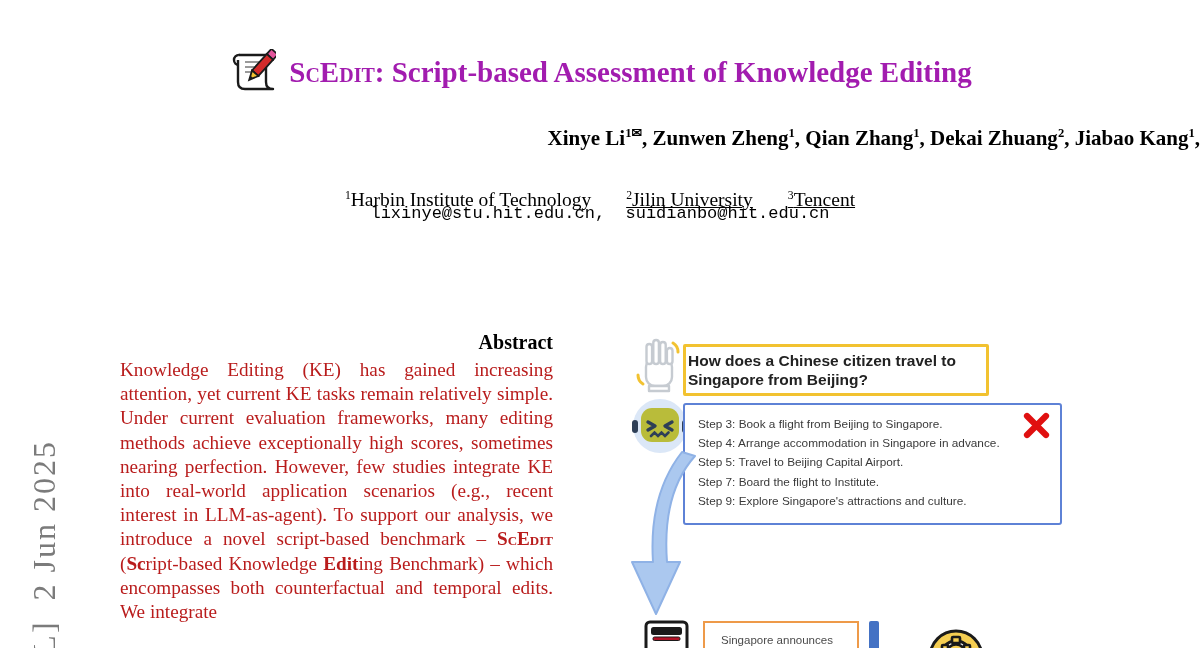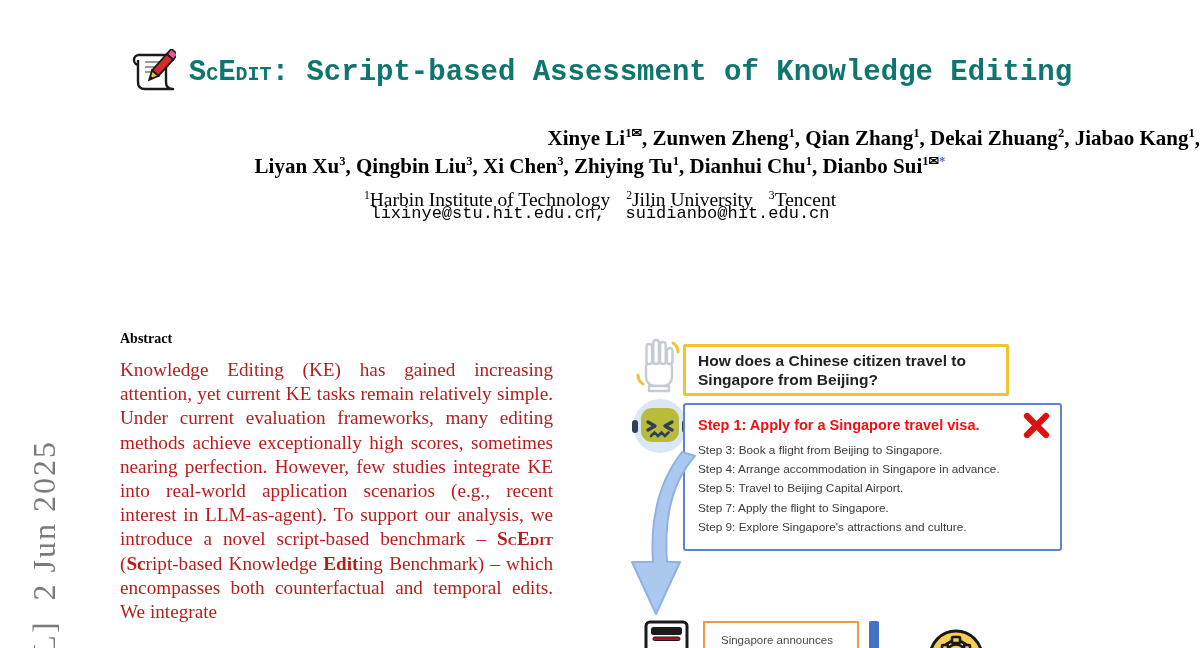--- a/index.html
+++ b/index.html
@@ -14,59 +14,59 @@
     transform:rotate(-90deg); transform-origin:0 0;
     white-space:pre; font-size:32px; letter-spacing:2px; color:#7b7b7b;
     font-family:"Liberation Serif", serif;
   }
 
   
   .title-row {
     position:absolute; top:46px; left:0; right:0; height:52px;
     display:flex; justify-content:center; align-items:center; gap:13px;
   }
-  .title-text { font-size:29px; font-weight:700; color:#0f766e;font-family:Liberation Mono, monospace; }
+  .title-text { font-size:29px; font-weight:700; color:#a21caf; }
   .sc { font-variant:small-caps; }
   .authors-line {
     position:absolute; left:0; right:0; text-align:center;
     font-size:21px; font-weight:700; color:#000;
   }
   #authors-line-1 { top:126px;text-align:right; }
   #authors-line-2 { top:154px; }
   .authors-line sup, .affils sup { font-size:60%; vertical-align:super; line-height:0; }
   .star { color:#4169e1; }
   .affils {
     position:absolute; top:189px; left:0; right:0; text-align:center;
     font-size:19.5px; color:#000;
   }
-  .affil + .affil { margin-left:16px; }
+  .affil + .affil { margin-left:35px;text-decoration:underline; }
   .emails {
     position:absolute; top:204px; left:0; right:0; text-align:center;
     font-family:Liberation Mono, monospace;
     font-size:17px; white-space:pre; color:#000;
   }
 
   
   .abstract-heading {
-    position:absolute; top:331px; left:120px; width:433px; text-align:left;
-    font-size:14px; font-weight:700; color:#000;
+    position:absolute; top:331px; left:120px; width:433px; text-align:right;
+    font-size:20px; font-weight:700; color:#000;
   }
   .abstract-body {
     position:absolute; top:358px; left:120px; width:433px;
     font-size:19.2px; line-height:24.2px; text-align:justify; color:#b91c1c;
   }
   .abstract-body .bold { font-weight:700; }
   .abstract-body .sc-bold { font-weight:700; font-variant:small-caps; }
 
   
   .fig { position:absolute; font-family:"Liberation Sans", sans-serif; }
   .question-box {
     left:683px; top:344px; width:296px;
     border:3px solid #f2c230; border-radius:2px; background:#fff;
-    padding:4px 12px; font-size:15.5px; font-weight:700; color:#222;
+    padding:4px 2px; font-size:15.5px; font-weight:700; color:#222;
     line-height:19px;
   }
   .steps-box {
     left:683px; top:403px; width:349px;
     border:2px solid #5e82d6; border-radius:3px; background:#fff;
     padding:10px 13px 12px 13px;
   }
   .step { font-size:11.8px; line-height:19.2px; color:#3a3a3a; }
   .step-red { font-size:14.5px; line-height:20px; margin-bottom:6px; font-weight:700; color:#f21010; }
   .x-icon { position:absolute; right:10px; top:7px; }
@@ -102,21 +102,20 @@
         <rect x="26.5" y="-4" width="8.5" height="7" fill="#e2559b" stroke="#1a1a1a" stroke-width="1.8"></rect>
         <rect x="26.5" y="3" width="8.5" height="22" fill="#d42a2a" stroke="#1a1a1a" stroke-width="1.8"></rect>
         <path d="M26.5 25 h8.5 l-4.25 9 z" fill="#f2c230" stroke="#1a1a1a" stroke-width="1.8"></path>
         <path d="M29 30 l1.5 4 l1.5 -4 z" fill="#1a1a1a"></path>
       </g>
     </svg>
     <h1 class="title-text" style="margin:0"><span class="sc">ScEdit</span><span>: Script-based Assessment of Knowledge Editing</span></h1>
   </div>
 
   <div class="authors-line" id="authors-line-1"><span>Xinye Li</span><sup>1✉</sup><span>, Zunwen Zheng</span><sup>1</sup><span>, Qian Zhang</span><sup>1</sup><span>, Dekai Zhuang</span><sup>2</sup><span>, Jiabao Kang</span><sup>1</sup><span>,</span></div>
-  <div class="authors-line" id="authors-line-2"><span>Liyan Xu</span><sup>3</sup><span>, Qingbin Liu</span><sup>3</sup><span>, Xi Chen</span><sup>3</sup><span>, Zhiying Tu</span><sup>1</sup><span>, Dianhui Chu</span><sup>1</sup><span>, Dianbo Sui</span><sup>1✉</sup><sup class="star">*</sup></div>
 
   <div class="affils" id="affiliations"><span class="affil"><sup>1</sup>Harbin Institute of Technology</span><span class="affil"><sup>2</sup>Jilin University</span><span class="affil"><sup>3</sup>Tencent</span></div>
 
   <div class="emails">lixinye@stu.hit.edu.cn,  suidianbo@hit.edu.cn</div>
 
   <div class="abstract-heading">Abstract</div>
   <p class="abstract-body" id="abstract-body" style="margin:0"><span>Knowledge Editing (KE) has gained increasing attention, yet current KE tasks remain relatively simple. Under current evaluation frameworks, many editing methods achieve exceptionally high scores, sometimes nearing perfection. However, few studies integrate KE into real-world application scenarios (e.g., recent interest in LLM-as-agent). To support our analysis, we introduce a novel script-based benchmark – </span><span class="sc-bold">ScEdit</span><span> (</span><span class="bold">Sc</span><span>ript-based Knowledge </span><span class="bold">Edit</span><span>ing Benchmark) – which encompasses both counterfactual and temporal edits. We integrate</span></p>
 
   <svg class="fig hand-icon" width="52" height="58" viewBox="0 0 52 58">
     <path d="M41 7 q5 3 5 9" stroke="#f2c230" stroke-width="3" fill="none" stroke-linecap="round"></path>
@@ -143,25 +142,24 @@
     <path d="M19 27 l7 4 l-7 4" stroke="#2e3f57" stroke-width="3.4" fill="none" stroke-linecap="round" stroke-linejoin="round"></path>
     <path d="M43 27 l-7 4 l7 4" stroke="#2e3f57" stroke-width="3.4" fill="none" stroke-linecap="round" stroke-linejoin="round"></path>
     <path d="M22 41 l3.5 -3.5 l3.5 3.5 l3.5 -3.5 l3.5 3.5 l3.5 -3.5" stroke="#2e3f57" stroke-width="2.6" fill="none" stroke-linecap="round"></path>
   </svg>
 
   <div class="fig steps-box">
     <svg class="x-icon" width="27" height="27" viewBox="0 0 27 27">
       <path d="M4 4 L23 23 M23 4 L4 23" stroke="#e01010" stroke-width="6.2" stroke-linecap="round"></path>
     </svg>
     <div id="steps-list">
-        <div class="step step-red">Step 1: Apply for a Singapore travel visa.</div>
         <div class="step">Step 3: Book a flight from Beijing to Singapore.</div>
         <div class="step">Step 4: Arrange accommodation in Singapore in advance.</div>
         <div class="step">Step 5: Travel to Beijing Capital Airport.</div>
-        <div class="step">Step 7: Apply the flight to Singapore.</div>
+        <div class="step">Step 7: Board the flight to Institute.</div>
         <div class="step">Step 9: Explore Singapore's attractions and culture.</div>
       </div>
   </div>
 
   <svg class="fig arrow-icon" width="90" height="172" viewBox="0 0 90 172">
     <path d="M62 2 C 40 30, 30 66, 33 112 L 12 112 L 36 164 L 60 112 L 47 112 C 44 72, 50 34, 75 6 Z" fill="#abc8ef" stroke="#8fb2e6" stroke-width="2" stroke-linejoin="round"></path>
   </svg>
 
   <svg class="fig visa-icon" width="45" height="45" viewBox="0 0 45 45">
     <rect x="2" y="2" width="41" height="41" rx="4" fill="#fff" stroke="#1a1a1a" stroke-width="3"></rect>

